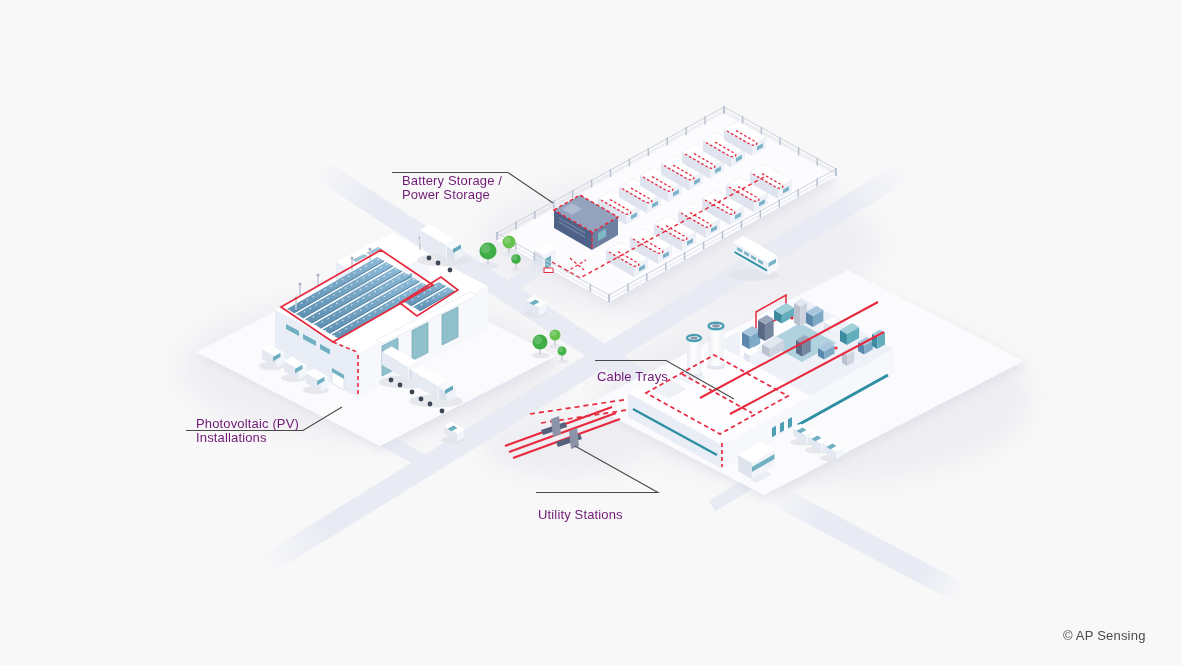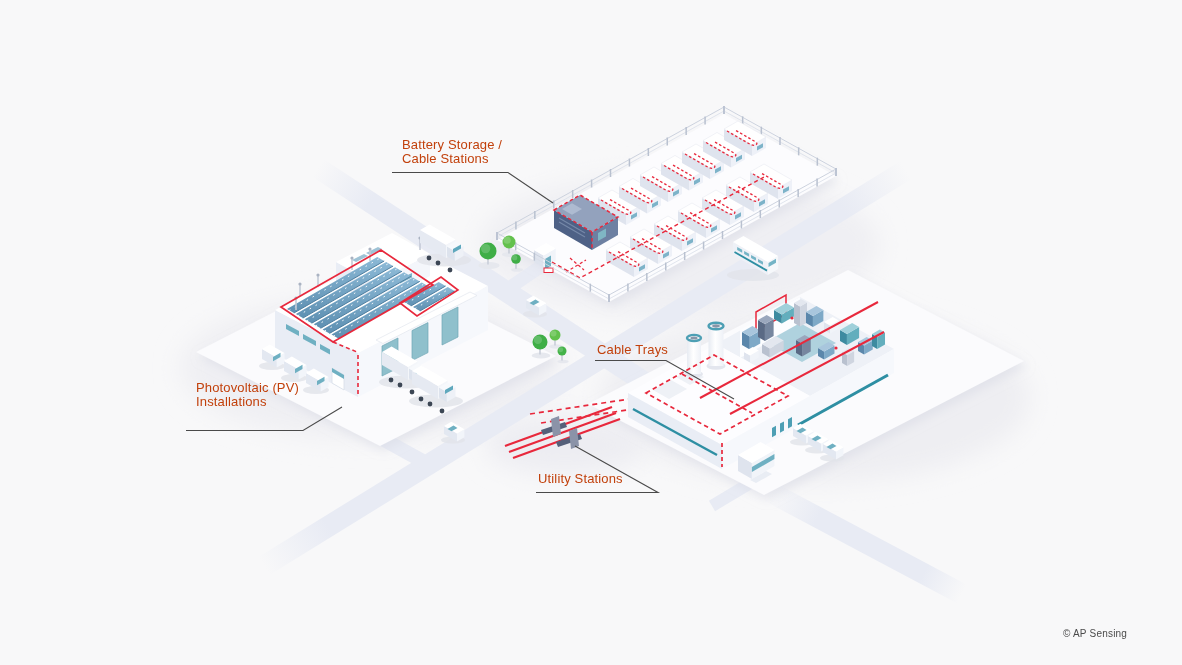--- a/index.html
+++ b/index.html
@@ -1,21 +1,21 @@
 <!DOCTYPE html>
 <html><head>
 <meta charset="utf-8">
 <style>
   html,body{margin:0;padding:0;background:#f8f8f9;}
   .stage{position:relative;width:1182px;height:665px;overflow:hidden;
          background:#f8f8f9;font-family:"Liberation Sans",sans-serif;}
   .stage svg{position:absolute;left:0;top:0;}
-  .anno{position:absolute;font-size:13px;line-height:13.5px;color:#c2410c;
-        font-weight:500;letter-spacing:.15px;white-space:nowrap;}
-  .credit{position:absolute;left:1063px;top:628px;font-size:10px;color:#4b4b4b;
+  .anno{position:absolute;font-size:13px;line-height:13.5px;color:#701a75;
+        font-weight:500;letter-spacing:.15px;white-space:nowrap;margin-top:36px;}
+  .credit{position:absolute;left:1063px;top:628px;font-size:13px;color:#4b4b4b;
           letter-spacing:.2px;}
 </style>
 </head>
 <body>
 
 <div class="stage">
 
 <svg width="1182" height="665" viewBox="0 0 1182 665">
   <defs>
     <filter id="soft" x="-40%" y="-40%" width="180%" height="180%">
@@ -591,23 +591,23 @@
   <g stroke="#4a4a4a" stroke-width="1.1" fill="none">
     <path d="M392,172.5 H508 L553,203"></path>
     <path d="M186,430.5 H303 L342,407"></path>
     <path d="M595,360.5 H666 L734,399"></path>
     <path d="M536,492.5 H658 L575,446"></path>
   </g>
 </svg>
 
 <div class="anno" style="left:402px;top:138px">
   <div>Battery Storage /</div>
-  <div>Cable Stations</div>
+  <div>Power Storage</div>
 </div>
 <div class="anno" style="left:196px;top:381px">
   <div>Photovoltaic (PV)</div>
   <div>Installations</div>
 </div>
-<div class="anno" style="left:597px;top:343px">Cable Trays</div>
+<div class="anno" style="left:597px;top:334px">Cable Trays</div>
 <div class="anno" style="left:538px;top:472px">Utility Stations</div>
 
 <div class="credit">© AP Sensing</div>
 </div>
 
 </body></html>

